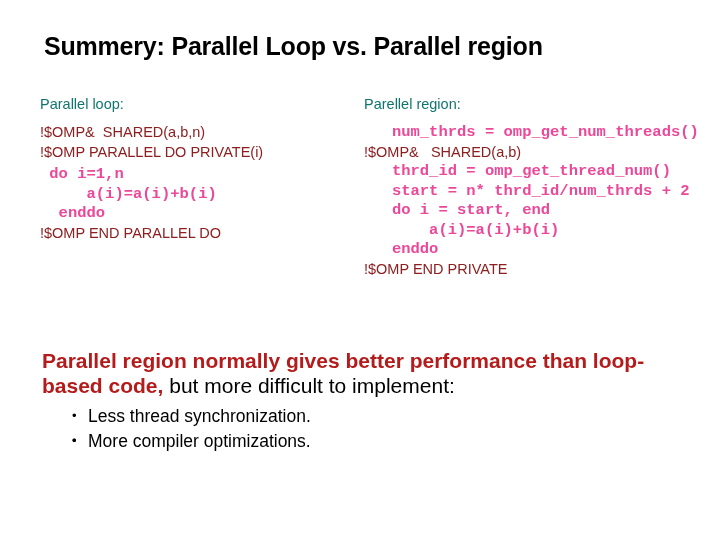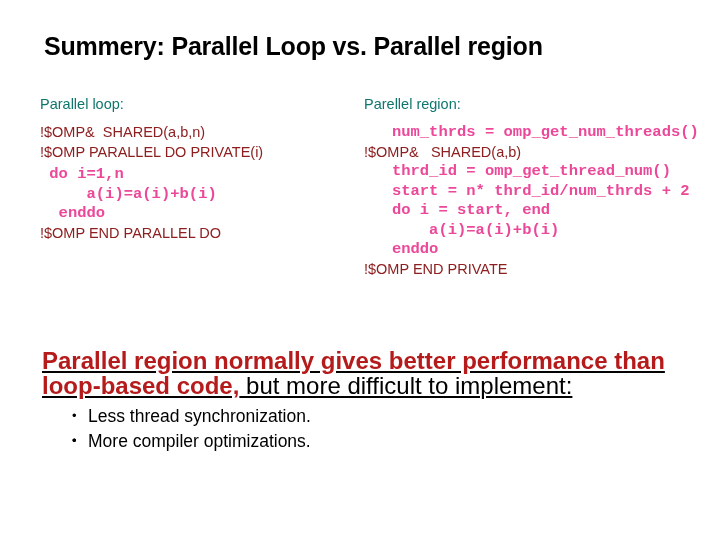--- a/index.html
+++ b/index.html
@@ -78,24 +78,23 @@
     margin-bottom: 3px;
   }
 
   
   .conclusion {
     position: absolute;
     left: 42px;
     top: 348px;
     width: 650px;
     font-family: "Liberation Sans", sans-serif;
-    font-size: 24px;
+    font-size: 21px;
     line-height: 25px;
     color: #000000;
-    text-decoration: underline;
   }
   .conclusion .emph {
     font-weight: bold;
     color: #B51B1B;
   }
 
   
   .bullets {
     position: absolute;
     left: 42px;

